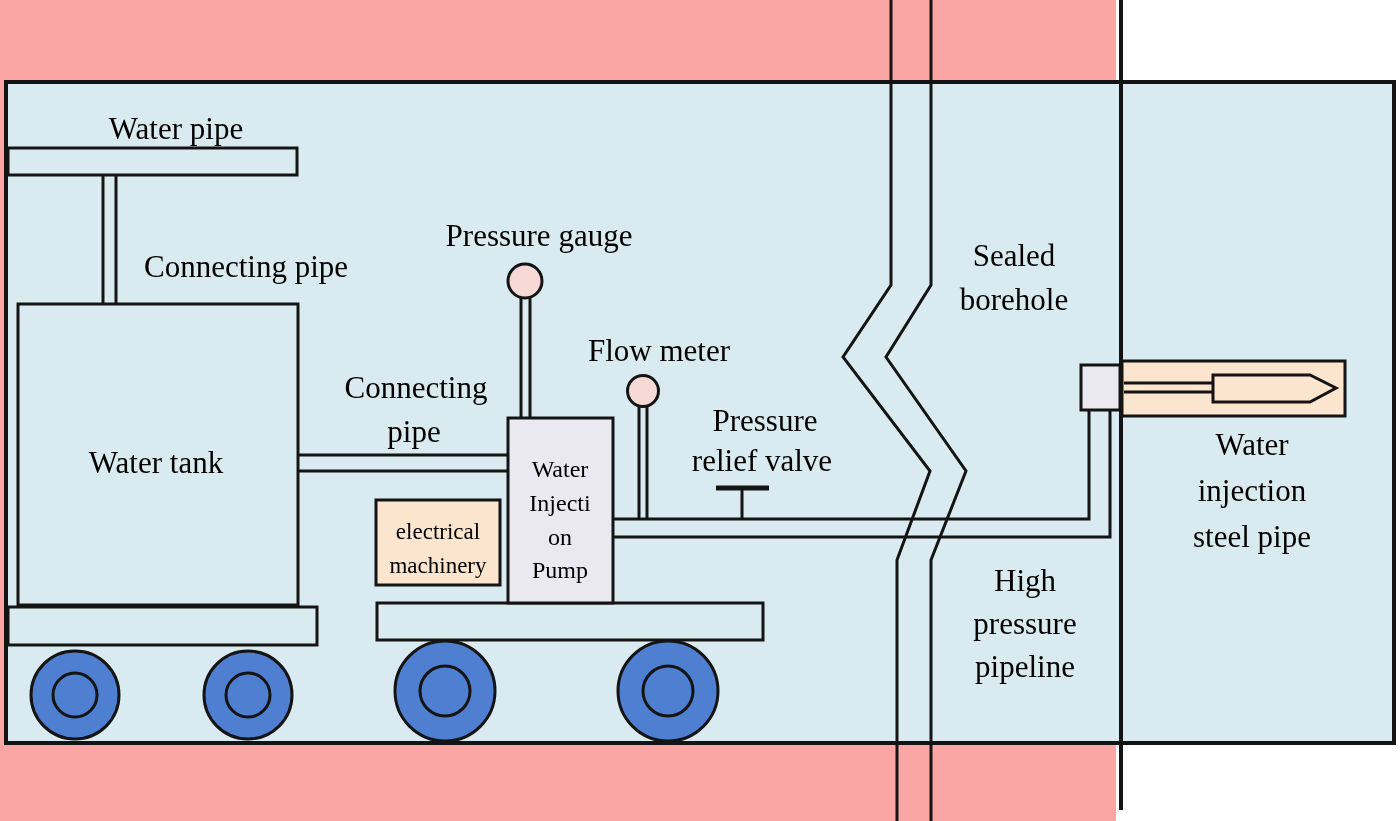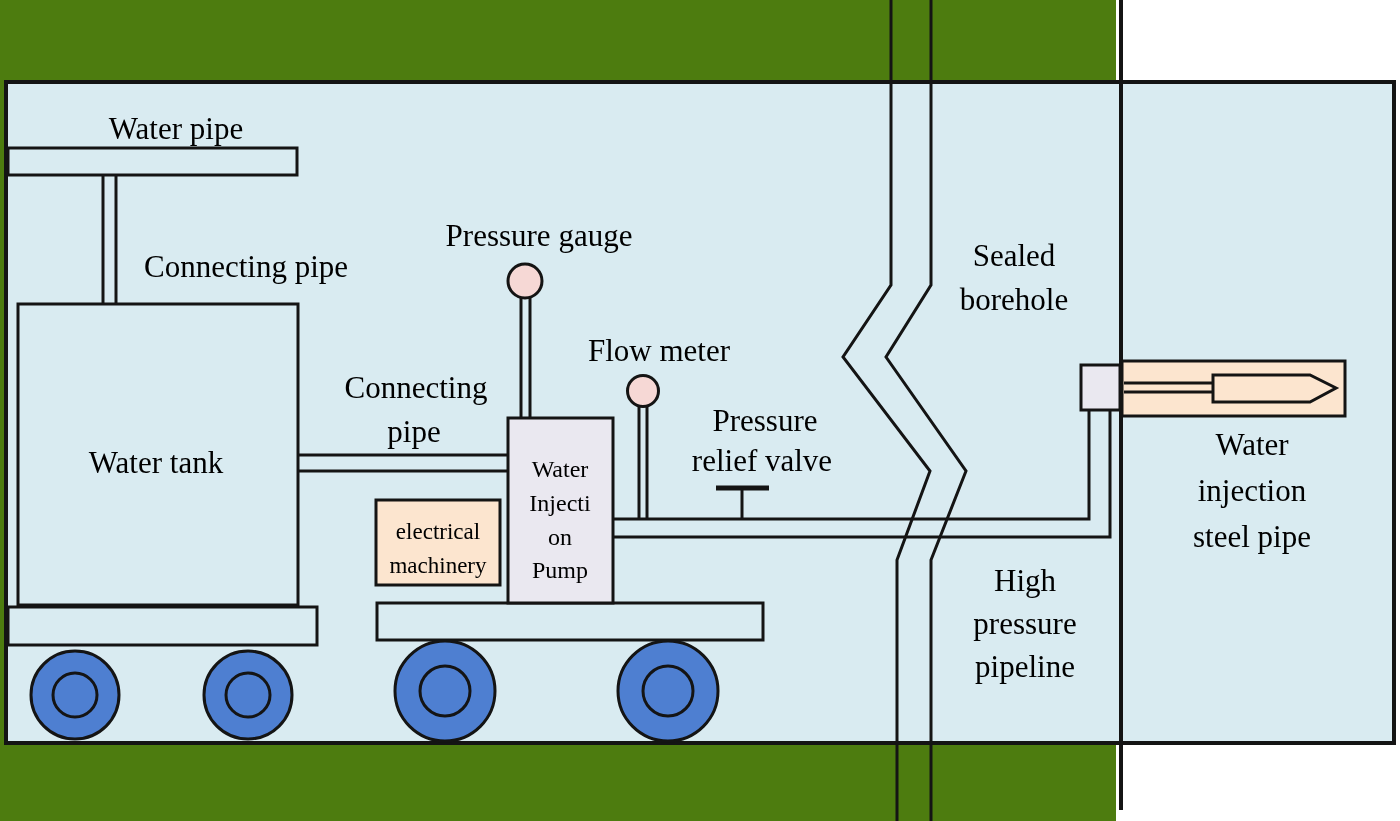--- a/index.html
+++ b/index.html
@@ -1,16 +1,16 @@
 <!DOCTYPE html>
 <html><head>
 <meta charset="utf-8">
 <style>
   html,body{margin:0;padding:0;background:#ffffff;}
-  .stage{width:1116px;height:821px;position:relative;background:#4d7c0f;}
+  .stage{width:1116px;height:821px;position:relative;background:#fca5a5;}
   svg{display:block;}
   text{font-family:"Liberation Serif","DejaVu Serif",serif;fill:#000000;}
   .lbl{font-size:31px;}
   .lbl-sm{font-size:24px;}
   .lbl-xs{font-size:23px;}
   .mid{text-anchor:middle;}
   .ln{stroke:#141414;stroke-width:3;fill:none;}
   .ln4{stroke:#141414;stroke-width:4;fill:none;}
   .shape{stroke:#141414;stroke-width:3;}
   .shape4{stroke:#141414;stroke-width:4;}

